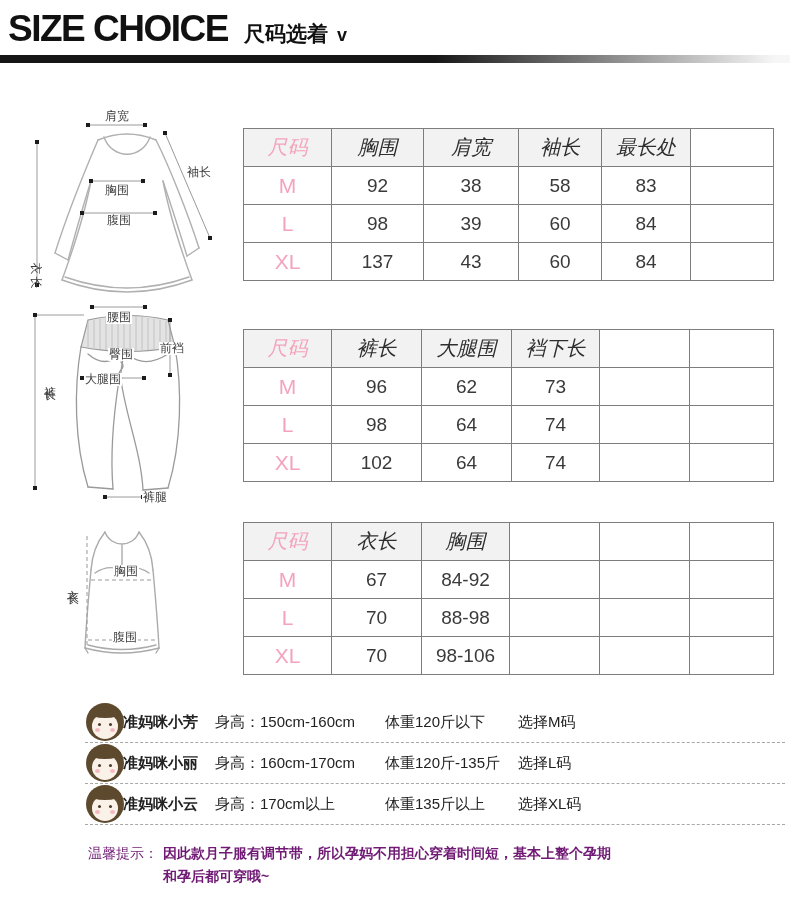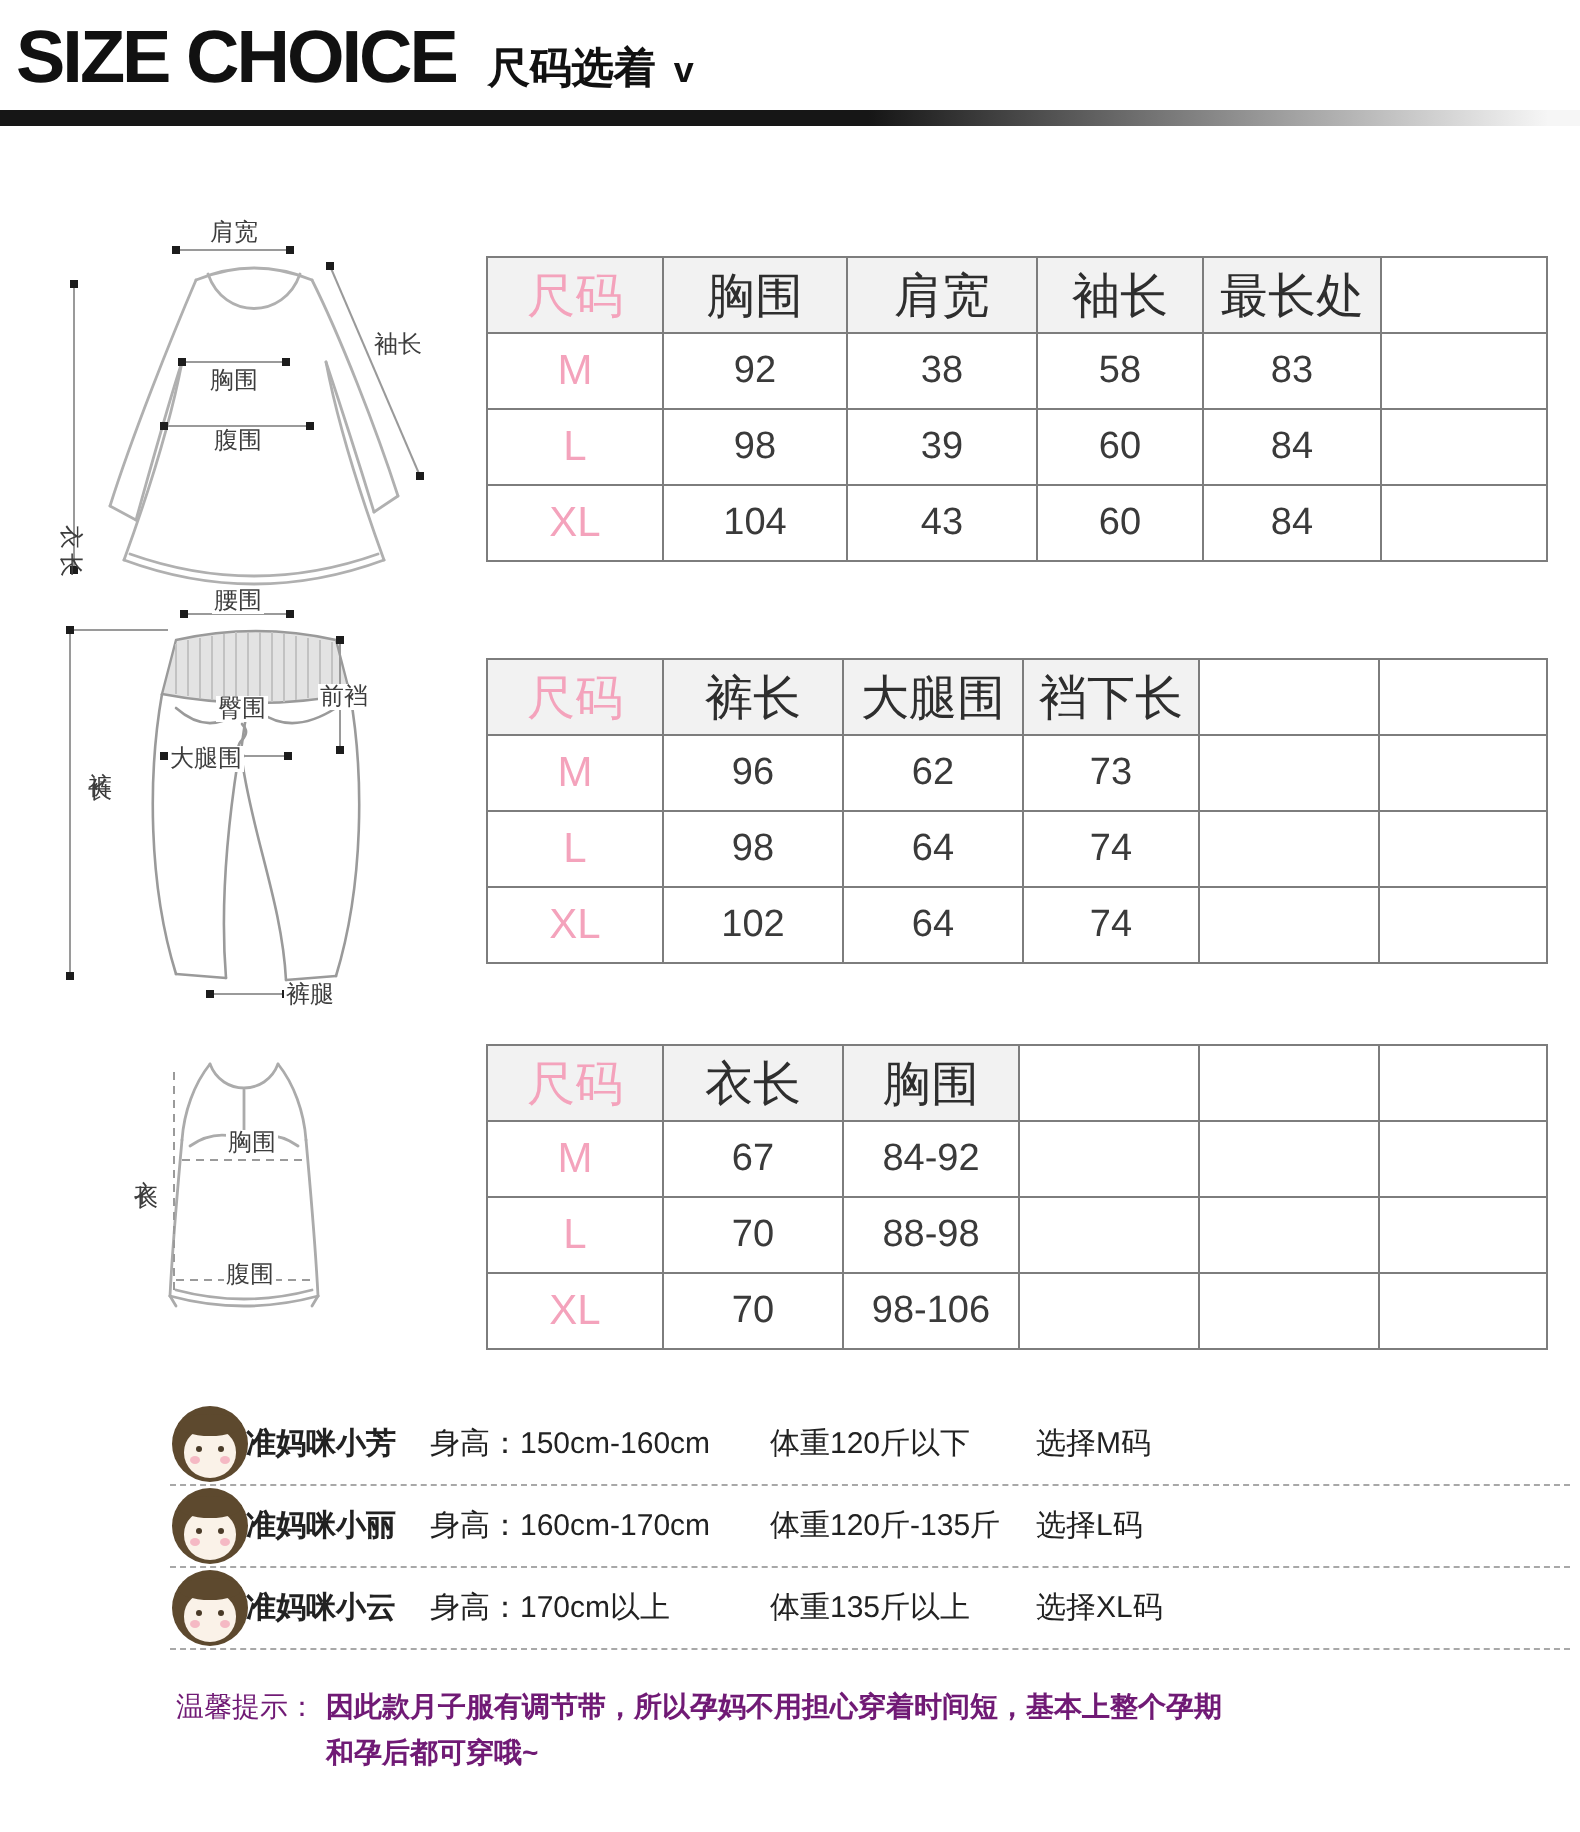--- a/index.html
+++ b/index.html
@@ -14,21 +14,21 @@
   .header-bar{position:absolute;left:0;top:55px;width:790px;height:8px;
        background:linear-gradient(to right,#161616 0%,#161616 55%,#f6f6f6 98%);}
 
   
   .note{position:absolute;top:91px;right:4px;font-size:14px;color:#8c8c8c;}
 
   
   table.size-table{position:absolute;left:243px;border-collapse:collapse;table-layout:fixed;}
   .size-table th,.size-table td{border:1px solid #7d7d7d;text-align:center;vertical-align:middle;
       padding:0;height:37px;font-weight:normal;}
-  .size-table th{font-size:24px;color:#2e2e2e;}
+  .size-table th{font-size:20px;color:#2e2e2e;font-style:italic;}
   .size-table td{font-size:19px;color:#3a3a3a;}
   .size-table .filled{background:#f2f2f2;}
   .size-table .pink{color:#f4a3bc;}
   .size-table td.pink{font-size:21px;}
   #table-0{top:128px;} #table-1{top:329px;} #table-2{top:522px;}
 
   
   .drawing{position:absolute;}
   #dress-drawing{left:18px;top:106px;width:218px;height:198px;}
   #pants-drawing{left:18px;top:292px;width:222px;height:228px;}
@@ -148,21 +148,21 @@
         <rect x="15" y="21" width="4" height="4"></rect>
           <rect x="15" y="194" width="4" height="4"></rect>
         <rect x="150" y="26" width="4" height="4"></rect>
           <rect x="150" y="81" width="4" height="4"></rect>
         <rect x="62" y="84" width="4" height="4"></rect>
           <rect x="124" y="84" width="4" height="4"></rect>
         <rect x="85" y="203" width="4" height="4"></rect>
           <rect x="123" y="203" width="4" height="4"></rect>
       </g>
     </svg>
-    <span class="dlabel" style="left:88px;top:2px;">腰围</span>
+    <span class="dlabel" style="left:88px;top:19px;">腰围</span>
     <span class="dlabel" style="left:141px;top:50px;">前裆</span>
     <span class="dlabel" style="left:90px;top:56px;">臀围</span>
     <span class="dlabel" style="left:66px;top:81px;">大腿围</span>
     <span class="dlabel vlabel" style="left:24px;top:84px;">裤长</span>
     <span class="dlabel" style="left:100px;top:199px;margin-left:24px;">裤腿</span>
   </div>
 
   <div class="drawing" id="vest-drawing">
     <svg width="195" height="178" viewBox="0 0 195 178">
       <g stroke="#ababab" stroke-width="1.4" fill="none" stroke-linecap="round">
@@ -218,21 +218,21 @@
     <tr>
       <td class="pink">L</td>
       <td>98</td>
       <td>39</td>
       <td>60</td>
       <td>84</td>
       <td></td>
     </tr>
     <tr>
       <td class="pink">XL</td>
-      <td>104</td>
+      <td>137</td>
       <td>43</td>
       <td>60</td>
       <td>84</td>
       <td></td>
     </tr>
   </tbody>
     </table>
 
   <table class="size-table" id="table-1">
     <colgroup>

